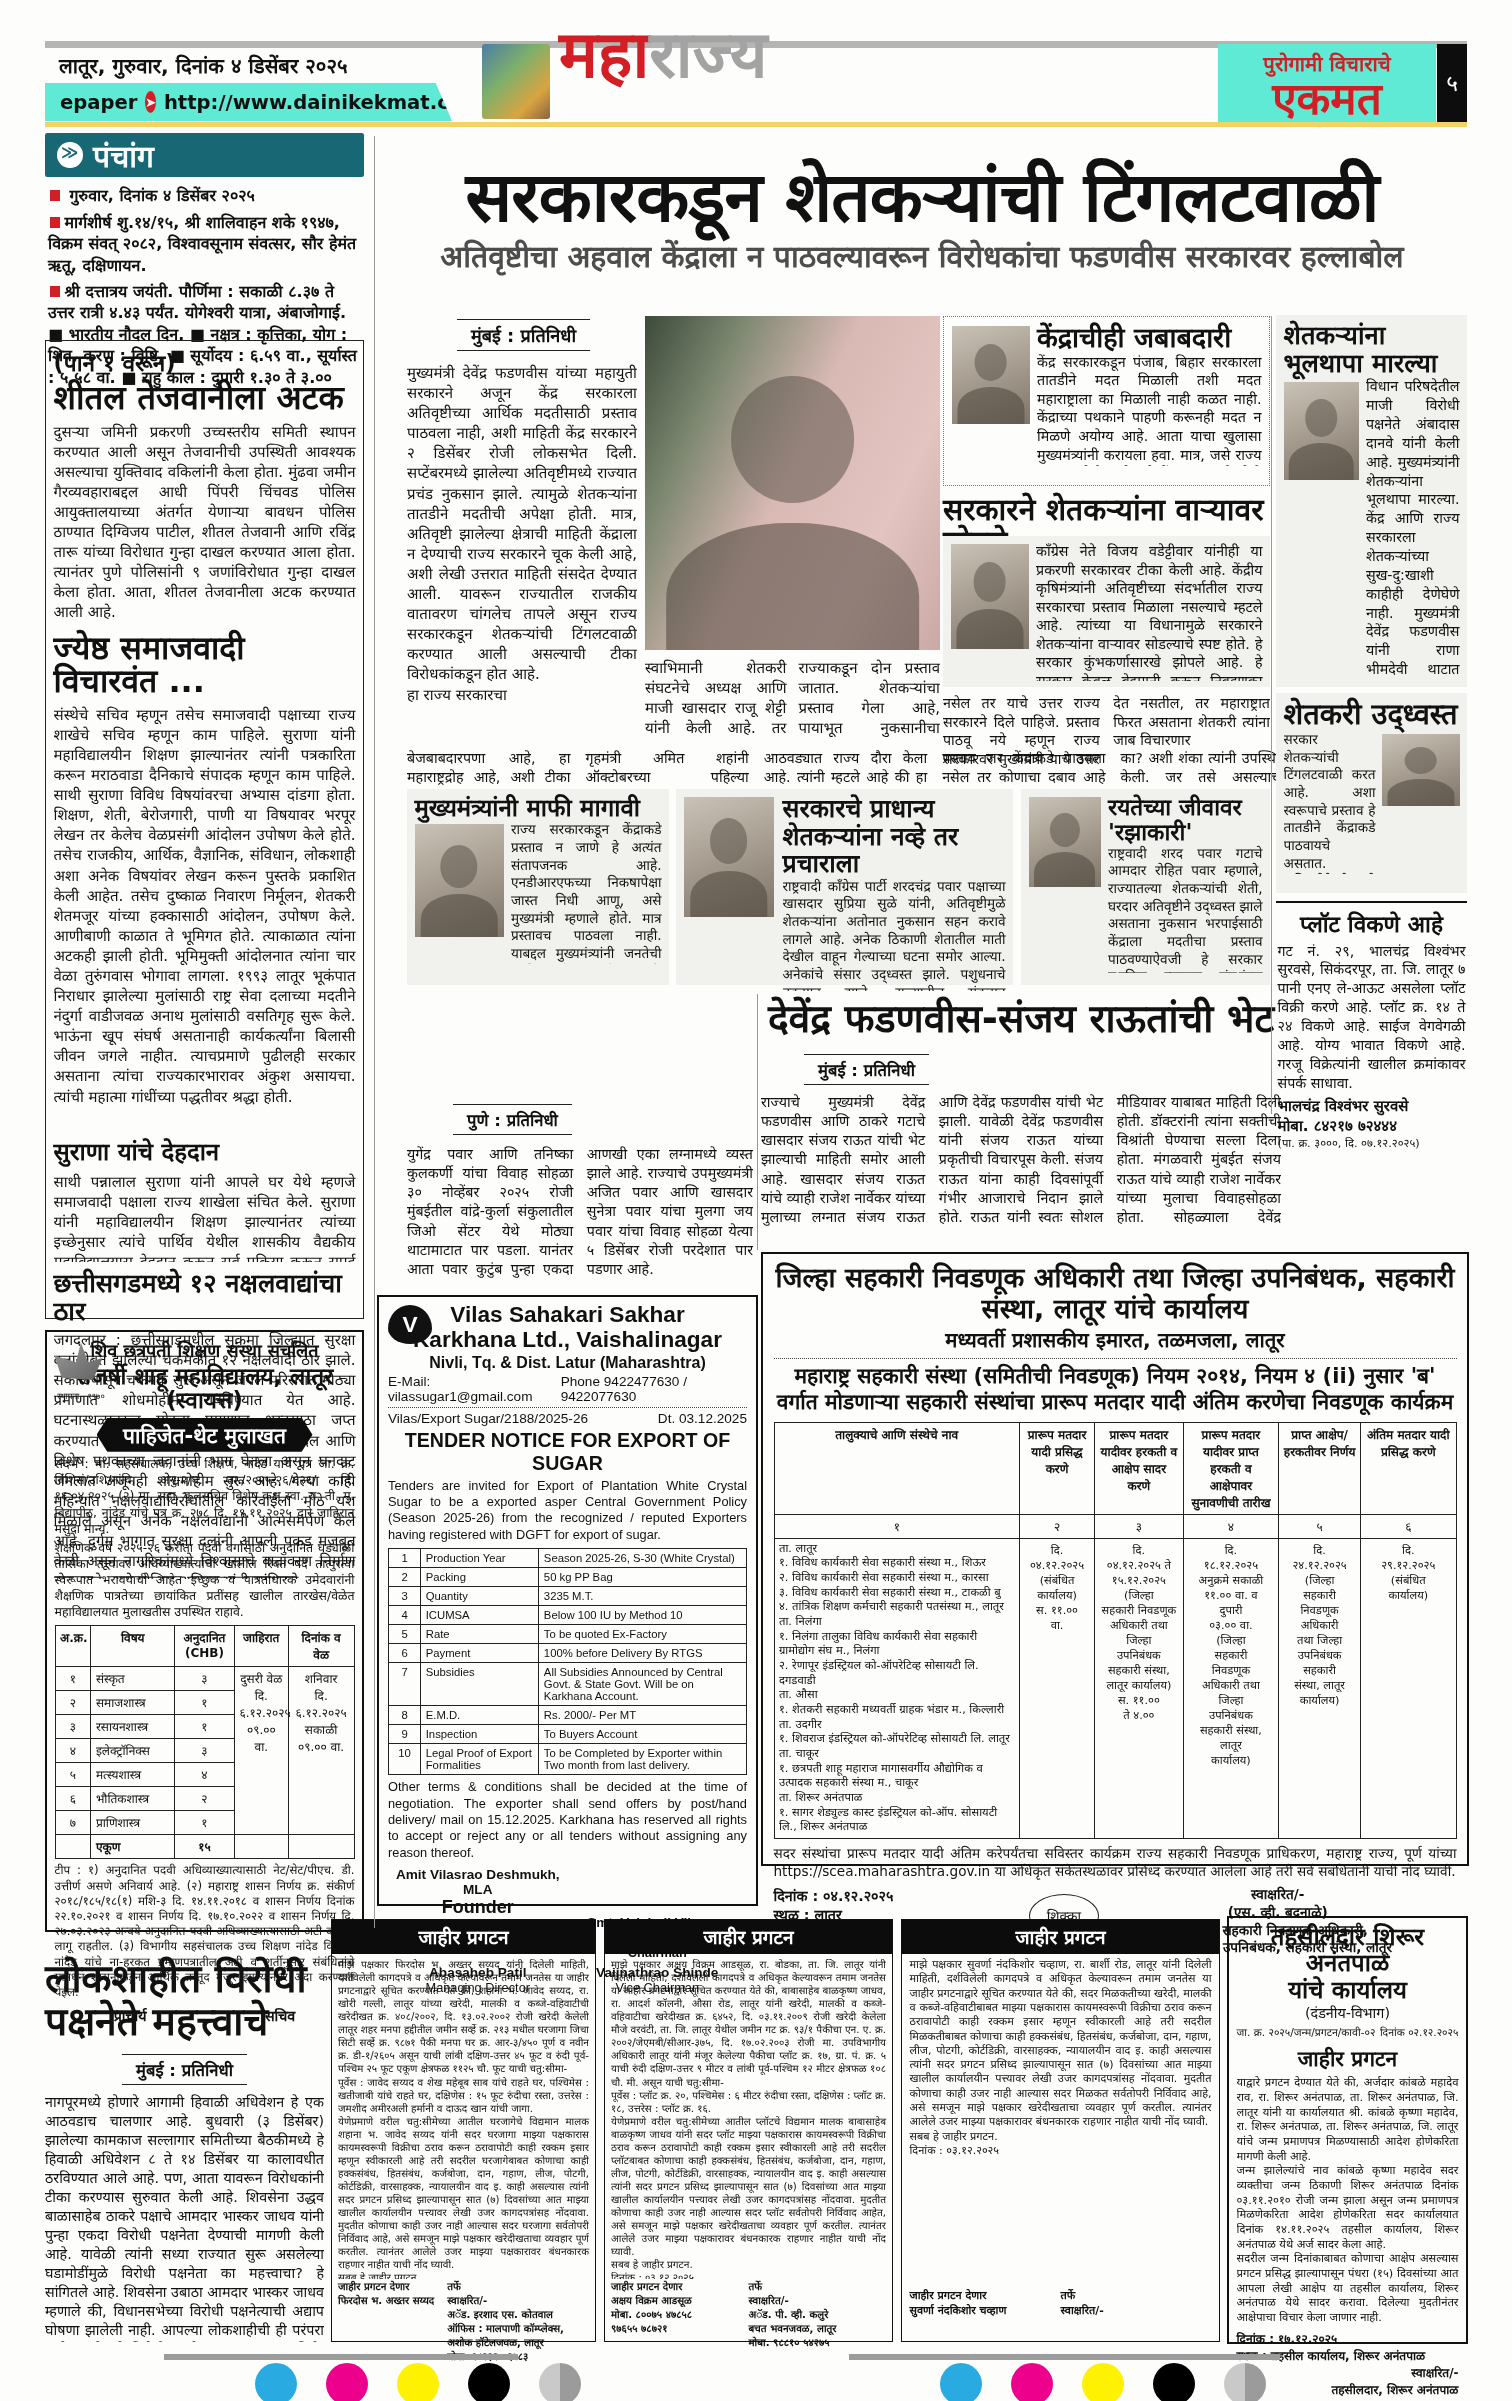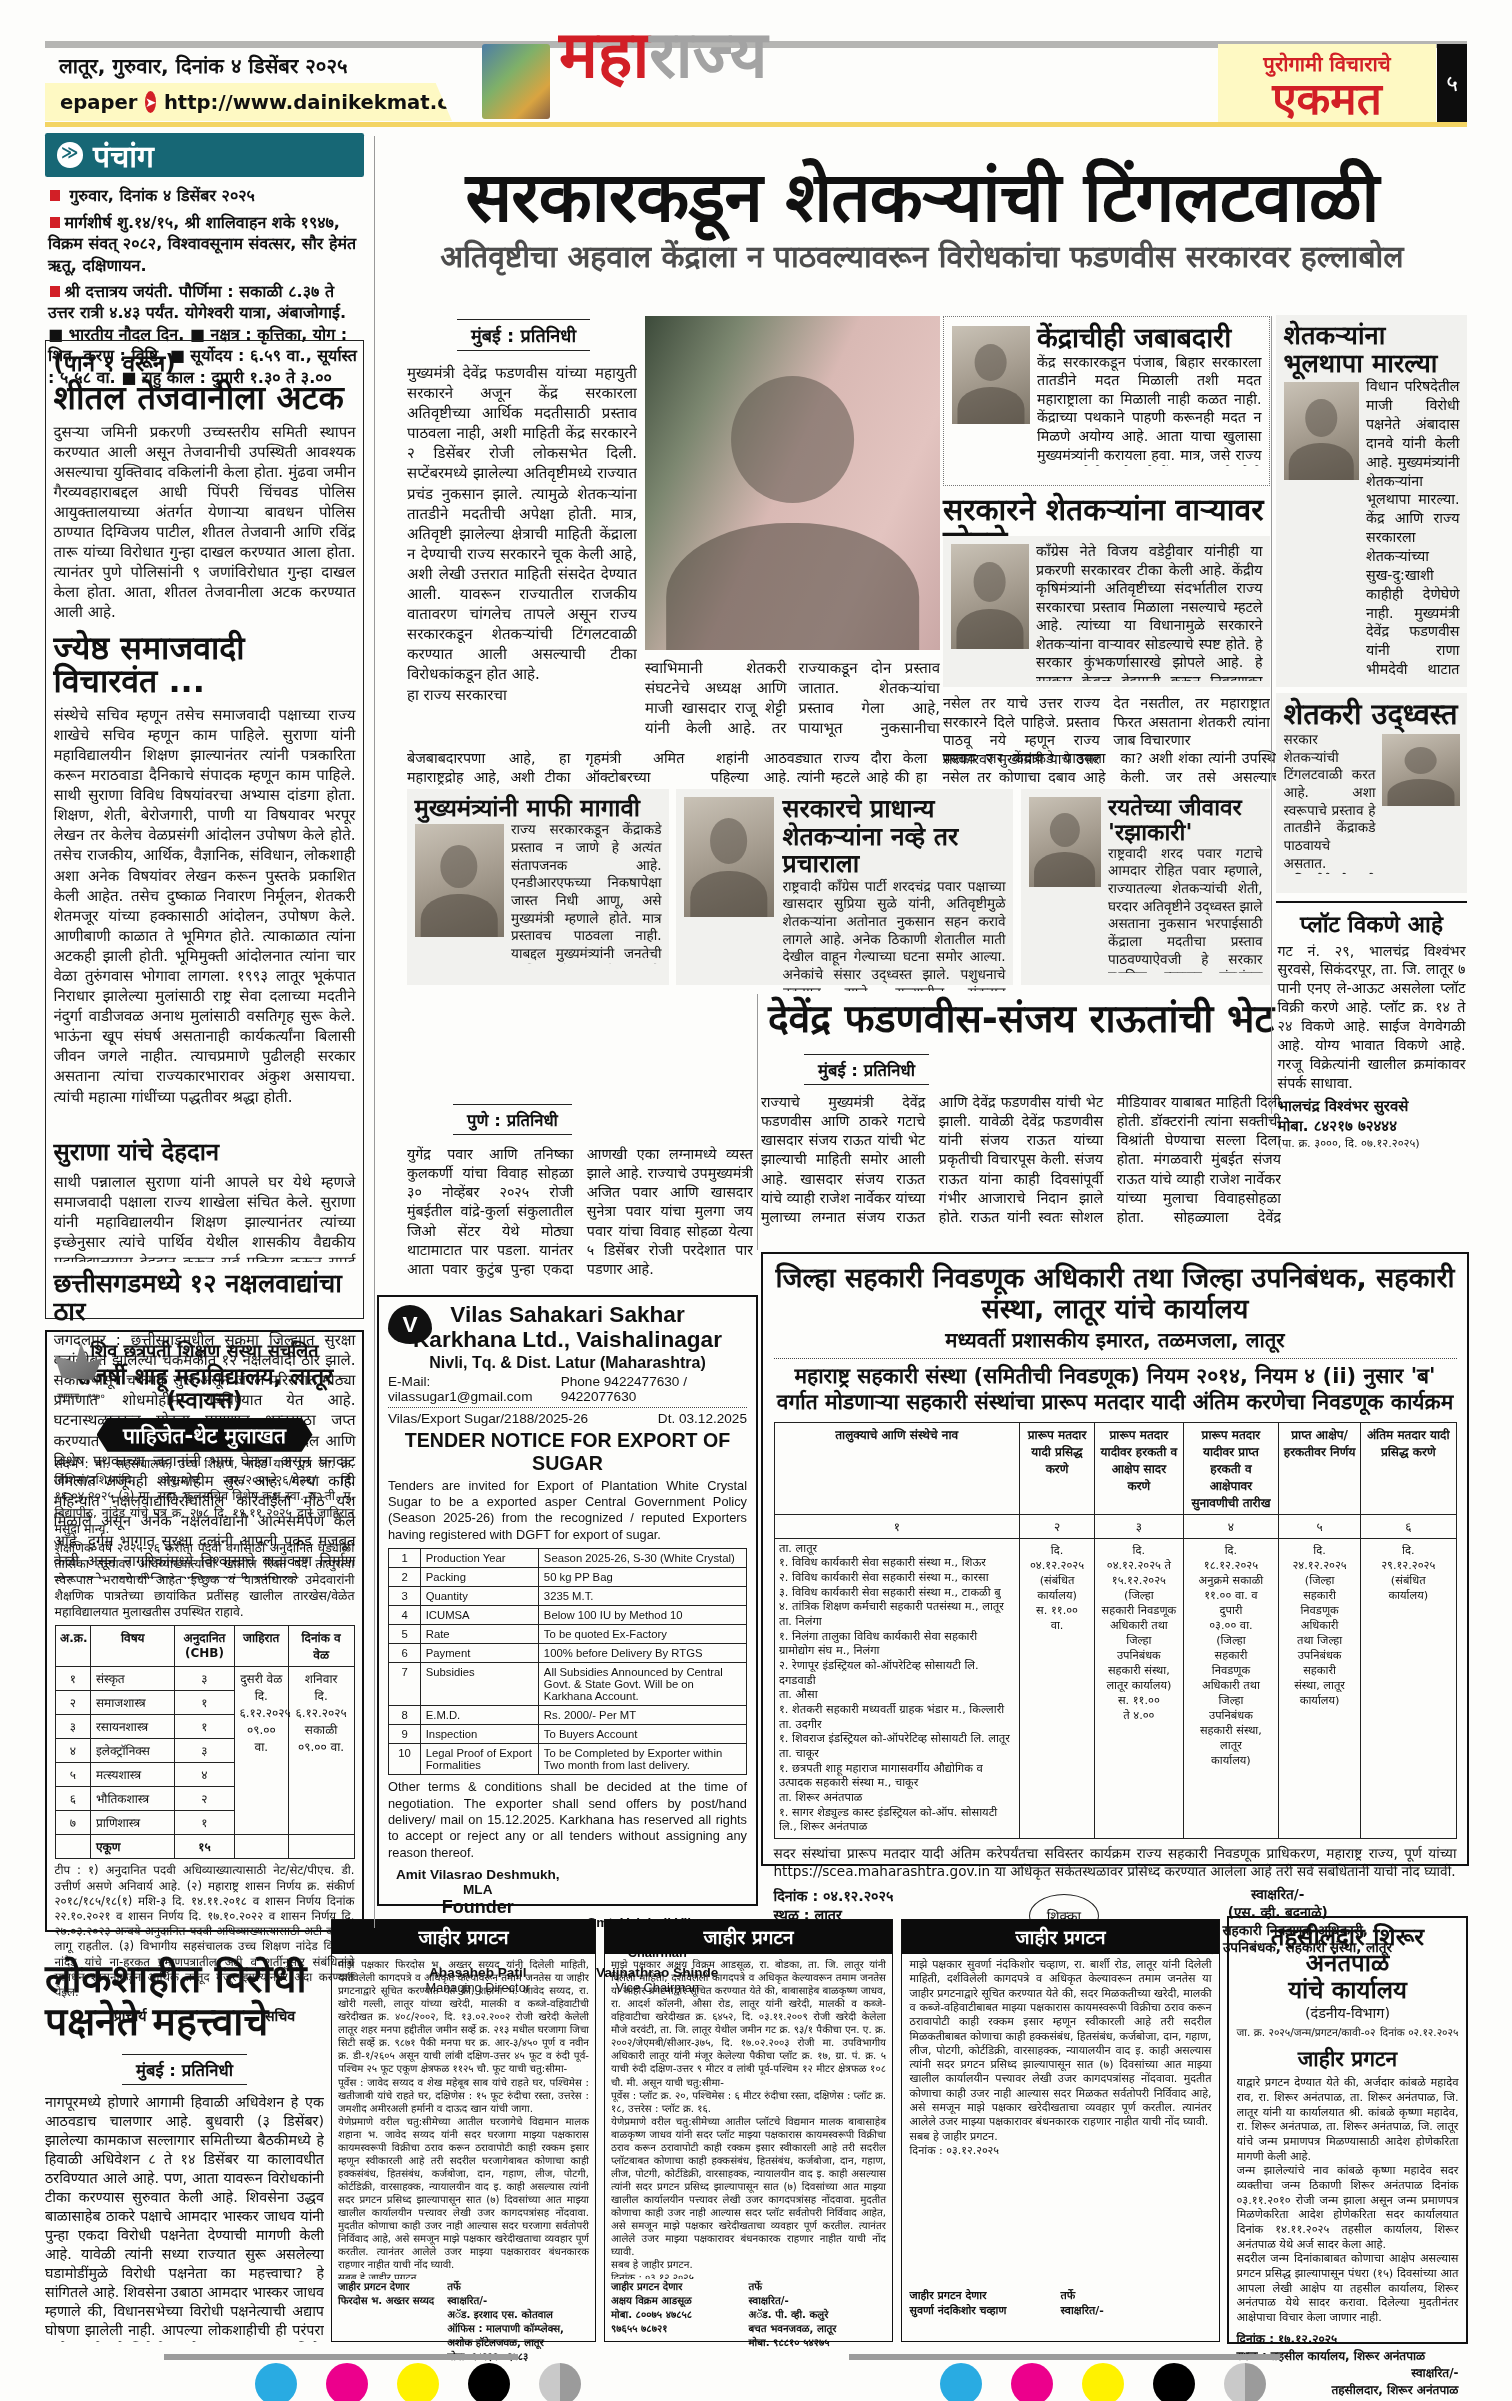--- a/index.html
+++ b/index.html
@@ -4,21 +4,21 @@
 <style>
   html,body{margin:0;padding:0;background:#e8e8e8;}
   #page{position:relative;width:1512px;height:2401px;background:#fdfdfb;font-family:"DejaVu Sans",sans-serif;color:#111;overflow:hidden;}
   .abs{position:absolute;}
   .b{font-weight:bold;}
   .ctr{text-align:center;}
   .just{text-align:justify;text-justify:inter-word;}
   .pre{white-space:pre-line;}
   .ovh{overflow:hidden;}
   .rule{background:#b5b5b3;}
-  .yellow{background:#fef9c3;}
+  .yellow{background:#5eead4;}
   .red{color:#d21f26;}
   .gray-box{background:#f1f1ee;}
   .photo{background:linear-gradient(160deg,#c9c2b6 0%,#a9a093 45%,#7d7568 100%);position:relative;overflow:hidden;}
   .photo::before{content:"";position:absolute;left:50%;top:18%;width:42%;height:38%;transform:translateX(-50%);border-radius:50%;background:#5d564c;opacity:.55;}
   .photo::after{content:"";position:absolute;left:50%;bottom:-8%;width:86%;height:46%;transform:translateX(-50%);border-radius:48% 48% 0 0;background:#4c463d;opacity:.55;}
   .flood{background:linear-gradient(115deg,#3c4a3a 0%,#7c8770 22%,#d9b9b4 48%,#e3c4c0 75%,#caa8a6 100%);}
   .headline-xl{font-size:69px;line-height:1.05;font-weight:bold;letter-spacing:-0.8px;}
   .subhead{font-size:30px;font-weight:bold;color:#4d4d4d;}
   .byline{font-size:18px;font-weight:bold;border-top:1.5px solid #222;border-bottom:1.5px solid #222;padding:3px 13.6px;display:inline-block;}
   .body-txt{font-size:15px;line-height:1.34;}

